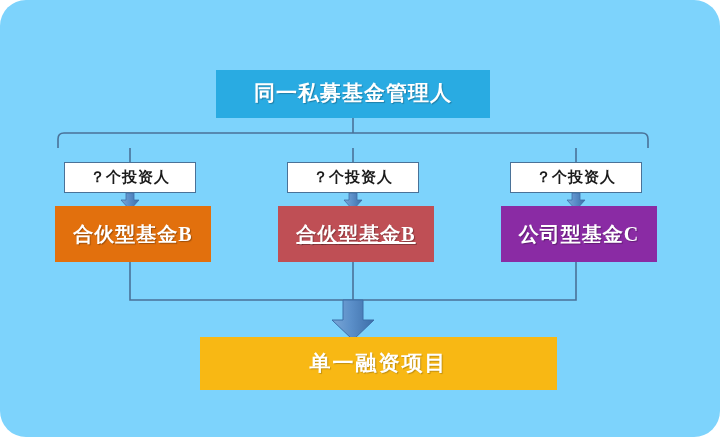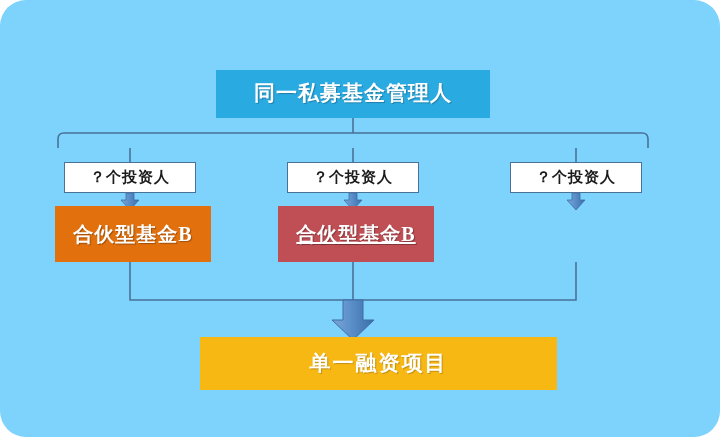--- a/index.html
+++ b/index.html
@@ -145,16 +145,17 @@
   </svg>
 
   <div class="node manager-box">同一私募基金管理人</div>
 
   <div class="node investor-box pos-a">？个投资人</div>
   <div class="node investor-box pos-b">？个投资人</div>
   <div class="node investor-box pos-c">？个投资人</div>
 
   <div class="node fund-box fund-a">合伙型基金B</div>
   <div class="node fund-box fund-b">合伙型基金B</div>
+  <div class="node fund-box fund-c">公司型基金C</div>
 
   <div class="node project-box">单一融资项目</div>
 
 </div>
 
 </body></html>

